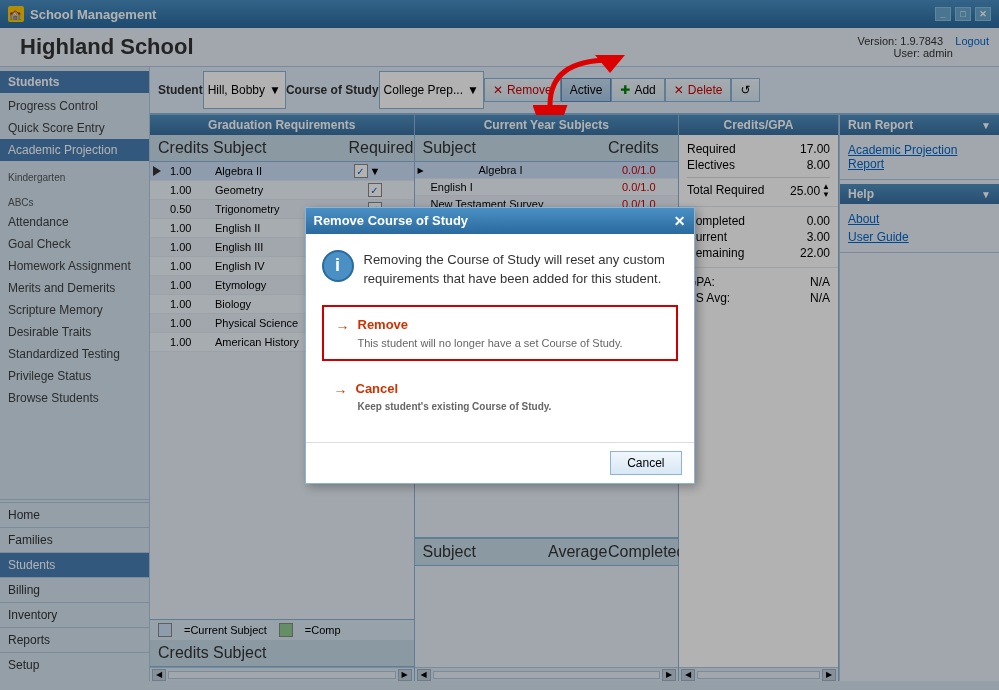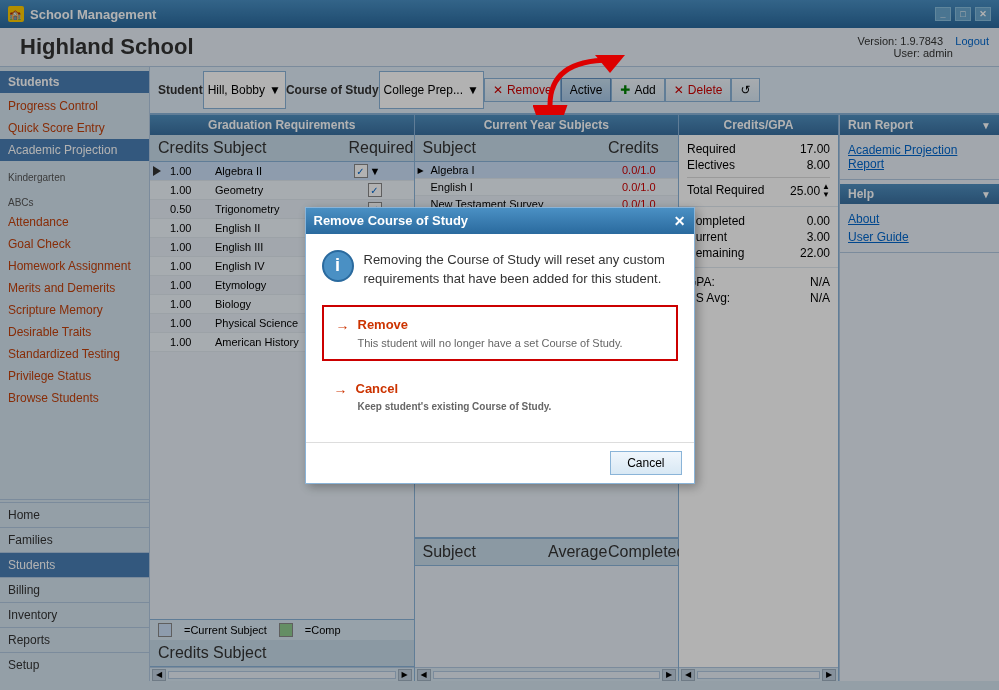--- a/index.html
+++ b/index.html
@@ -16,21 +16,21 @@
     .app-title { font-size: 22px; font-weight: bold; color: #333; margin-left: 10px; }
     .version-info { text-align: center; font-size: 11px; color: #333; }
     .version-info a { color: #0066cc; text-decoration: none; }
 
     
     .main-layout { display: flex; height: calc(690px - 28px - 48px); }
 
     
     .sidebar { width: 150px; background: #d4e4f0; border-right: 1px solid #b0c8e0; padding: 4px 0; flex-shrink: 0; }
     .sidebar-section-header { background: #4a7fb5; color: white; padding: 4px 8px; font-weight: bold; font-size: 12px; margin-bottom: 2px; }
-    .sidebar-item { padding: 4px 8px; cursor: pointer; color: #c2410c; font-size: 12px; }
+    .sidebar-item { padding: 4px 8px; cursor: pointer; color: #404040; font-size: 12px; }
     .sidebar-item.active { background: #4a7fb5; color: white; }
     .sidebar-divider { height: 1px; background: #b0c8e0; margin: 2px 0; }
     .sidebar-group { padding: 3px 8px; color: #555; font-size: 10px; margin-top: 8px; }
     .sidebar-nav-item { padding: 5px 8px; cursor: pointer; color: #333; font-size: 12px; border-top: 1px solid #b0c8e0; }
     .sidebar-nav-item.active-nav { background: #4a7fb5; color: white; }
     .sidebar-flex { display: flex; flex-direction: column; height: 100%; }
 
     
     .content-area { flex: 1; display: flex; flex-direction: column; background: #e8f0f8; }
 
@@ -288,21 +288,21 @@
 
       <div style="flex:1; display:flex; flex-direction:column; border-right:1px solid #8ab4d8;">
         <div class="panel-header">Current Year Subjects</div>
         <div class="panel-subheader">
           <div class="col-header" style="flex:1;">Subject</div>
           <div class="col-header" style="width:70px;">Credits</div>
         </div>
         <div class="scroll-area">
           <div class="table-row highlighted">
             <span style="width:12px; display:inline-flex; align-items:center; justify-content:center; font-size:8px;">▶</span>
-            <div class="cell" style="flex:1;">Algebra I</div>
+            <div class="cell" style="flex:1;margin-left:48px;">Algebra I</div>
             <div class="cell" style="width:60px; color:#cc0000;">0.0/1.0</div>
           </div>
           <div class="table-row">
             <span style="width:12px;"></span>
             <div class="cell" style="flex:1;">English I</div>
             <div class="cell" style="width:60px; color:#cc0000;">0.0/1.0</div>
           </div>
           <div class="table-row">
             <span style="width:12px;"></span>
             <div class="cell" style="flex:1;">New Testament Survey</div>

